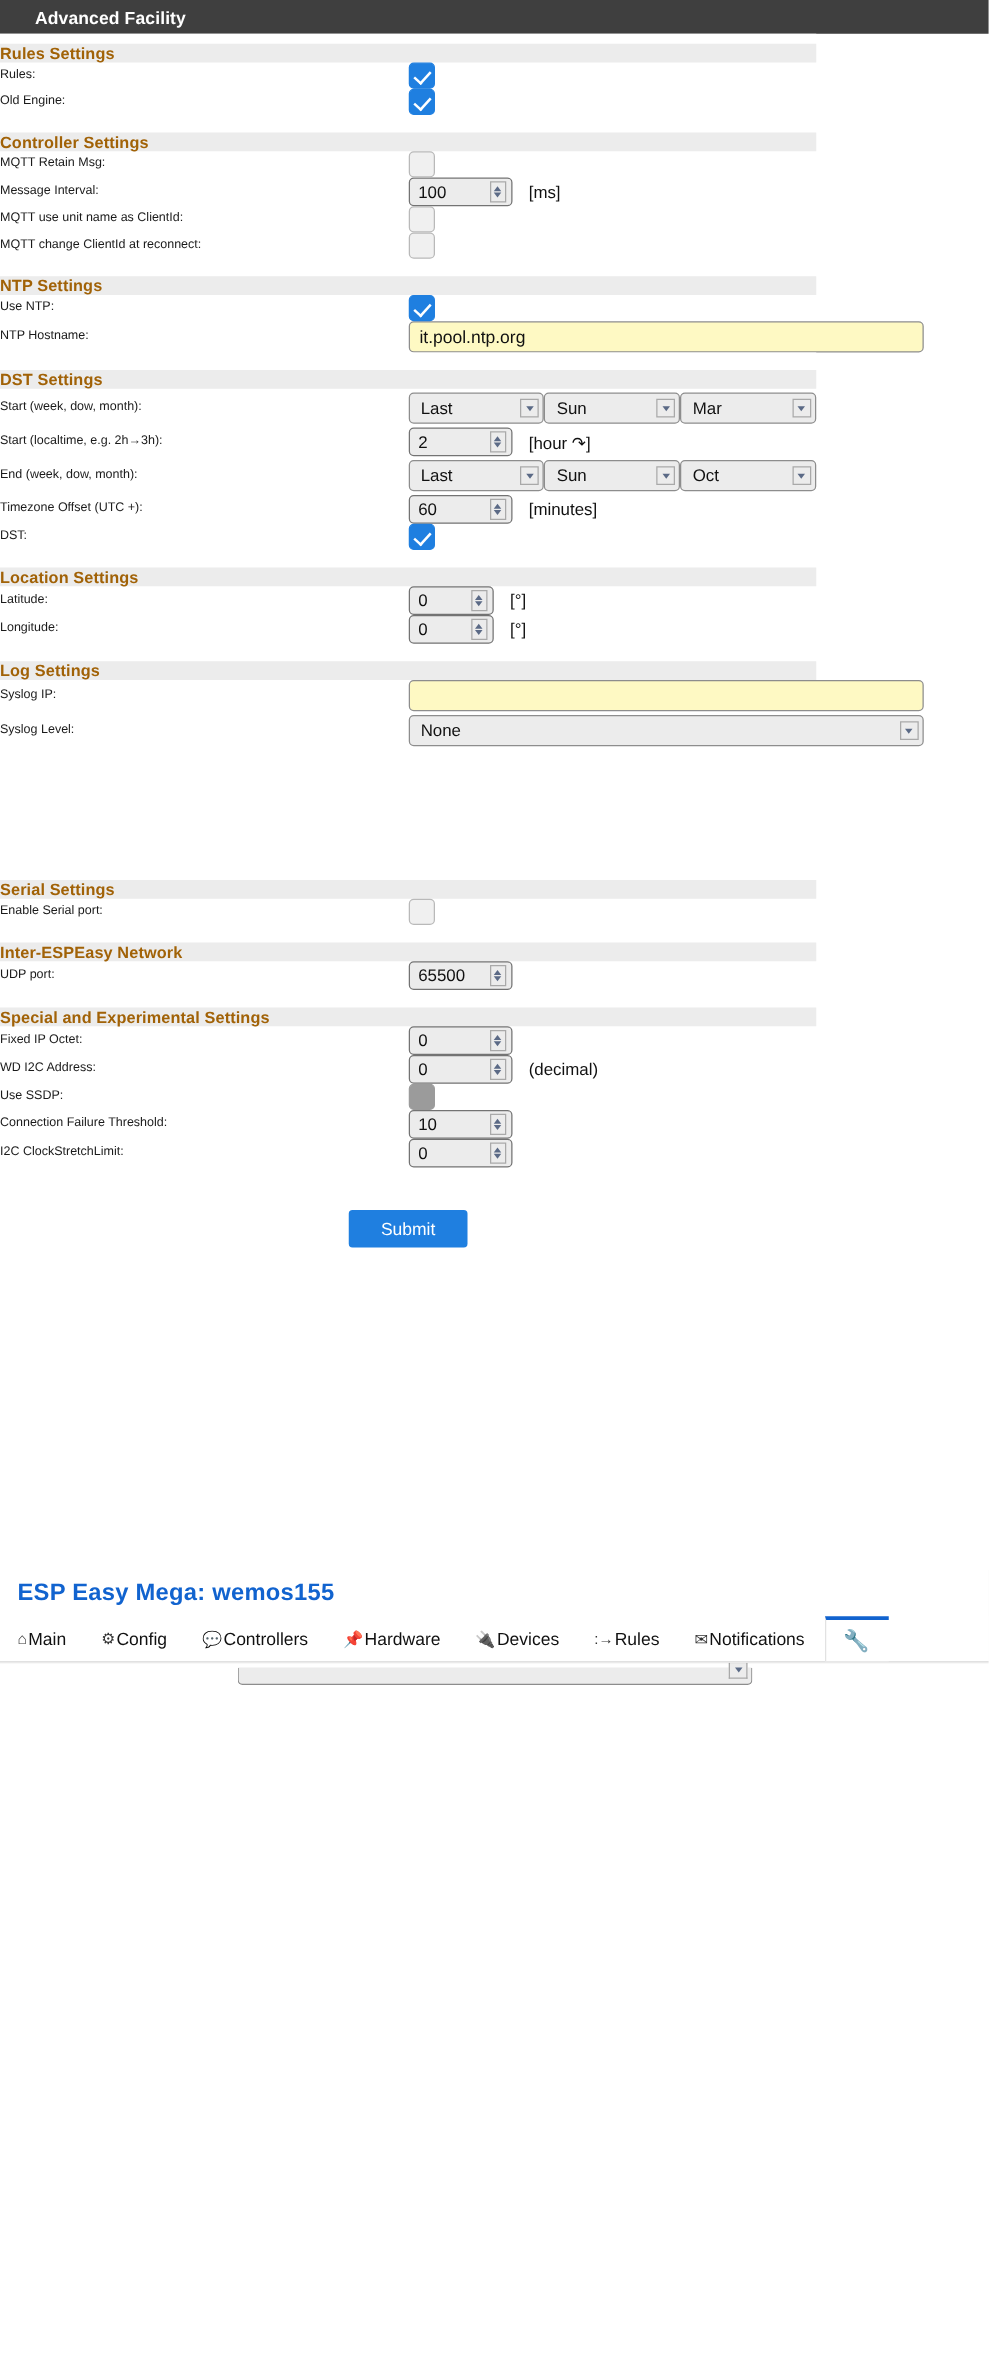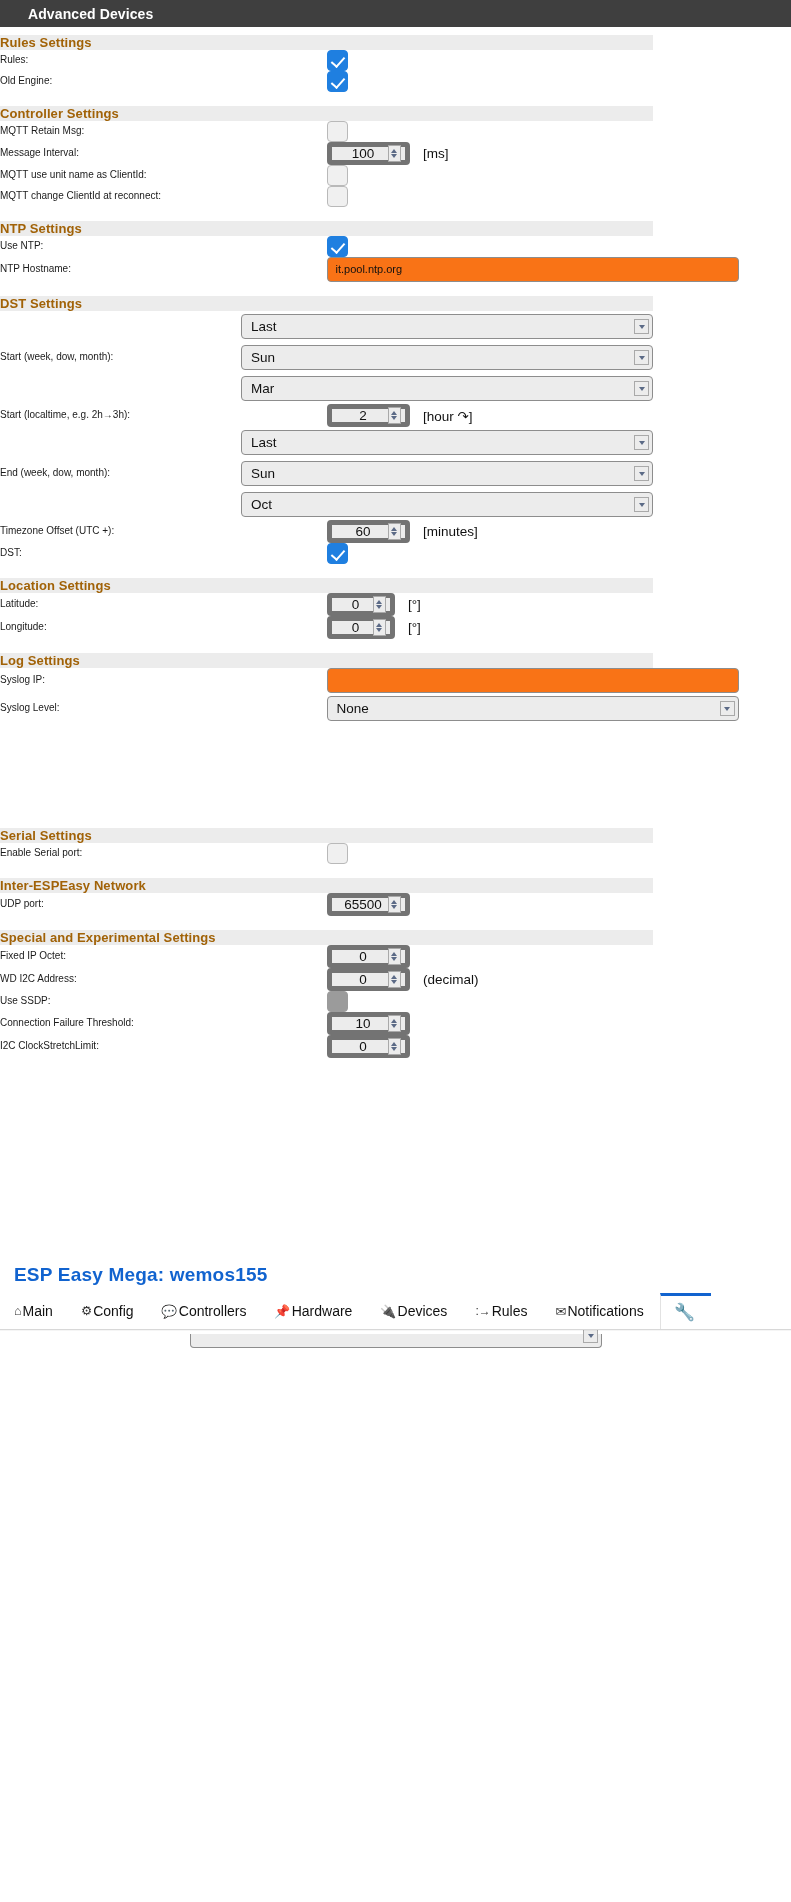--- a/index.html
+++ b/index.html
@@ -80,30 +80,29 @@
   .cb.grey {
     background: #9b9b9b;
     border-color: #9b9b9b;
   }
 
   
   .spin {
     display: inline-flex;
     align-items: center;
     background: #ececec;
-    border: 5px solid #737373;
+    border: 1px solid #737373;
     border-radius: 4px;
     height: 23px;
     width: 83px;
     padding: 0 2px 0 7px;
     font-size: 13.5px;
     color: #111;
     vertical-align: middle;
     cursor: text;
-    text-align: center;
   }
   .spin.w-narrow { width: 68px; }
   .spin .val { flex: 1 1 auto; line-height: 21px; white-space: nowrap; overflow: hidden; }
   .spin .arrows {
     flex: 0 0 auto;
     width: 13px; height: 17px;
     border: 1px solid #a9a9a9;
     background: #ececec;
     display: flex; flex-direction: column;
     align-items: center; justify-content: center;
@@ -123,27 +122,27 @@
     display: inline-block;
     font-size: 13.5px;
     color: #111;
     margin-left: 9px;
     vertical-align: middle;
   }
 
   
   .txt {
     display: block;
-    background: #f97316;
+    background: #fef9c3;
     border: 1px solid #8d8d8d;
     border-radius: 4px;
     height: 25px;
     line-height: 23px;
     padding: 0 8px;
-    font-size: 11px;
+    font-size: 14px;
     color: #111;
     width: 412px;
     cursor: text;
   }
 
   
   .sel {
     display: flex;
     align-items: center;
     background: #ececec;
@@ -166,21 +165,21 @@
     margin-right: 3px;
     display: flex; align-items: center; justify-content: center;
   }
   .sel .arrow i {
     width: 0; height: 0;
     border-left: 3.5px solid transparent;
     border-right: 3.5px solid transparent;
     border-top: 4px solid #5b6a86;
   }
 
-  .trio { display: flex; flex-direction: column; align-items: flex-end; }
+  .trio { display: flex; flex-direction: row; }
 
   
   .navoverlay {
     position: absolute;
     left: 0;
     top: 1255px;
     width: 791px;
     background: #ffffff;
     z-index: 40;
     box-shadow: 0 1px 0 rgba(0,0,0,0.04);
@@ -271,21 +270,21 @@
     font-family: "Liberation Sans", sans-serif;
     padding: 7px 26px;
     cursor: pointer;
   }
   .lowerblock { padding-top: 0; }
 </style>
 </head>
 <body>
 
 <div class="titlebar">
-  <span>Advanced Devices</span>
+  <span>Advanced Facility</span>
 </div>
 
 <div class="page">
 <table class="form">
       <tbody>
 
   <tr class="spacer-sm">
           <td colspan="2"></td>
         </tr>
 
@@ -592,20 +591,23 @@
                 <i class="up"></i>
                 <i class="dn"></i>
               </span>
       </span>
     </td>
   </tr>
 
 </tbody>
     </table>
 
+<div class="submitwrap">
+  <button class="submit">Submit</button>
+</div>
 </div>
 
 <div class="clipsel">
   <span class="arrow">
       <i></i>
     </span>
 </div>
 
 <div class="navoverlay">
   <div class="brand">ESP Easy Mega: wemos155</div>

